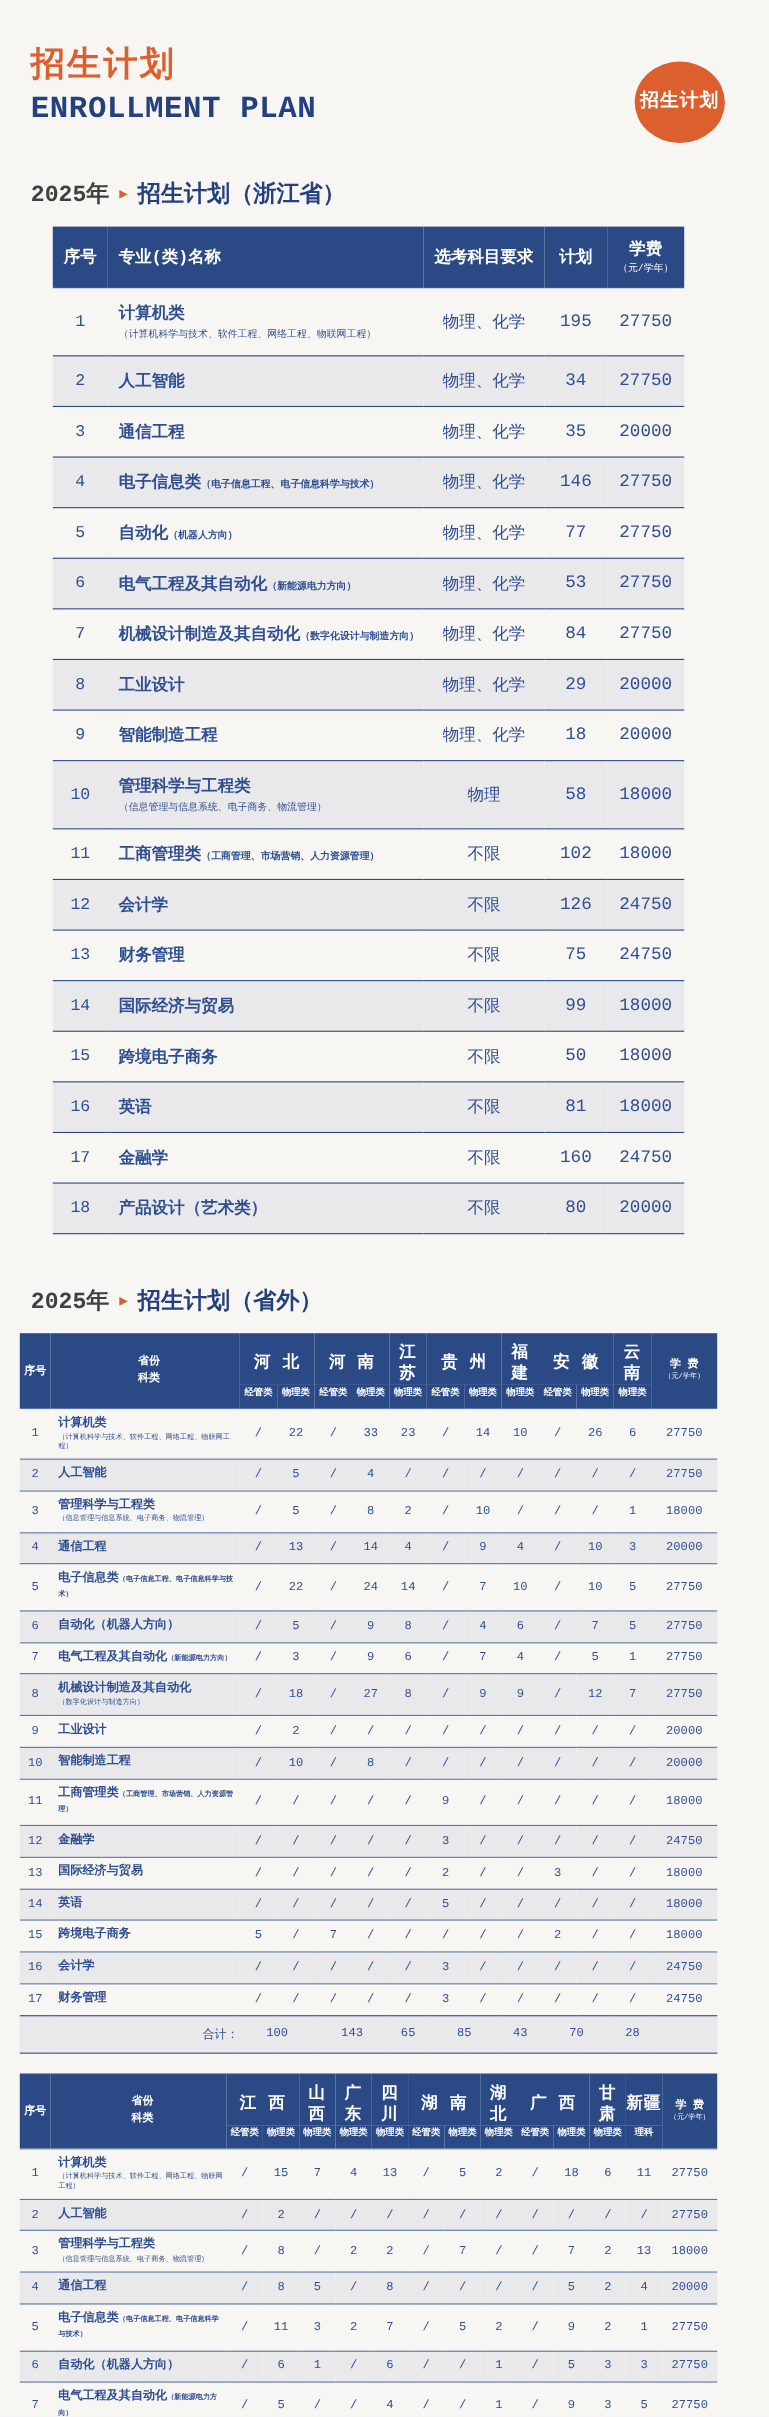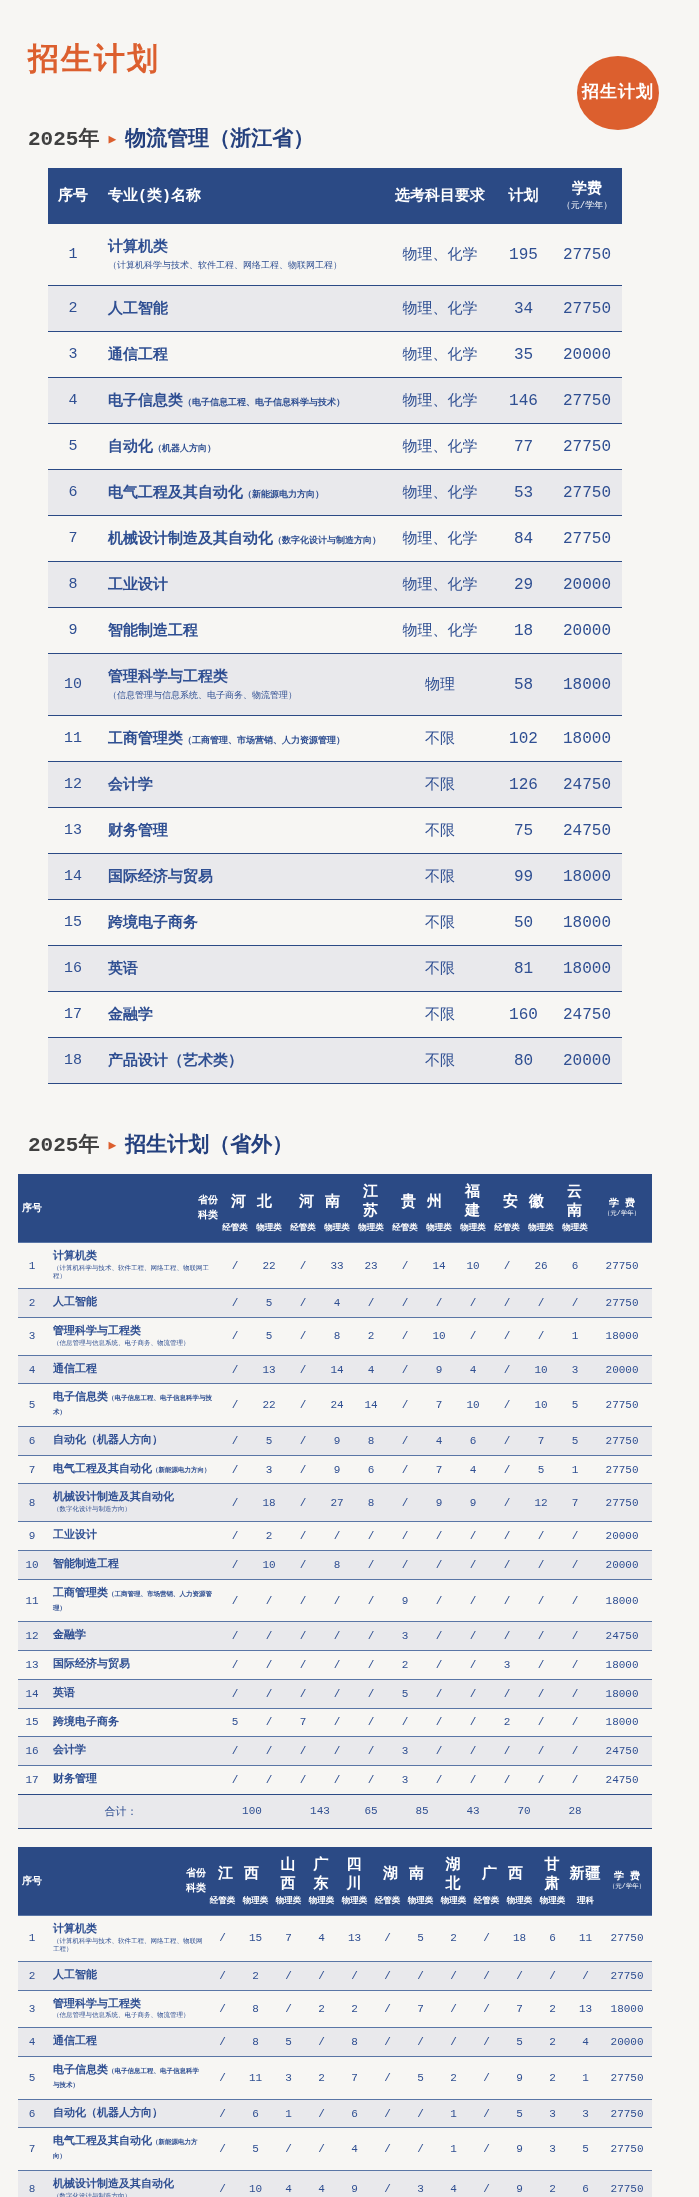--- a/index.html
+++ b/index.html
@@ -41,51 +41,52 @@
   .zj tbody tr:nth-child(even){background:#e9e9ec;}
   .zj td.c-major{text-align:left;padding-left:10px;font-weight:bold;}
   .zj td.c-plan,.zj td.c-fee{font-size:16px;}
   .zj .sub{font-size:9px;font-weight:normal;margin-top:3px;}
   .zj .isub{font-size:9px;font-weight:bold;}
 
   
   .wide{width:634px;}
   .wide thead th{background:#2b4a85;color:#fff;text-align:center;font-weight:bold;}
   .wide .corner-no{font-size:10px;padding:6px 0;}
-  .wide .corner-lab{text-align:right;font-size:10px;padding:7px 0 7px 7px;line-height:1.5;}
+  .wide .corner-lab{text-align:center;font-size:10px;padding:7px 0 7px 7px;line-height:1.5;}
   .wide .prov{font-size:15px;padding:8px 0 1px 0;letter-spacing:1px;}
   .wide .styp{font-size:8.5px;padding:1px 0 8px 0;}
   .wide .fee-h{font-size:10px;line-height:1.3;text-align:center;}
   .wide .fee-h .fee-sub{display:block;font-size:6.5px;font-weight:normal;}
   .wide tbody td{border-top:1px solid #5a76a6;padding:7px 1px;font-size:11px;text-align:center;color:#2f4f92;}
   .wide tbody tr:nth-child(even){background:#e9e9ec;}
   .wide td.c-major{text-align:left;padding-left:7px;font-weight:bold;line-height:1.25;}
   .wide .sub{font-size:6.5px;font-weight:normal;margin-top:1px;}
   .wide .isub{font-size:6.5px;}
   .wide tr.totals td{border-top:1.5px solid #2b4a85;border-bottom:1.5px solid #2b4a85;background:#e9e9ec;padding:9px 1px;font-size:11px;}
-  .wide tr.totals td.t-label{text-align:center;padding-left:7px;}
+  .wide tr.totals td.t-label{text-align:right;padding-left:7px;}
   .gap{height:18px;}
 </style>
 </head>
 <body>
 
 <div class="page">
 
   <div class="hdr">
     <h1>招生计划</h1>
+    <h2>ENROLLMENT PLAN</h2>
     <div class="badge">
       <span>招生</span>
       <span>计划</span>
     </div>
   </div>
 
   <div class="section-title">
     <span class="year">2025年</span>
     <span class="tri">▶</span>
-    <span class="stitle">物流管理（浙江省）</span>
+    <span class="stitle">招生计划（浙江省）</span>
   </div>
 
   <table class="zj">
       <colgroup>
         <col style="width: 50px;">
         <col style="width: 287px;">
         <col style="width: 110px;">
         <col style="width: 57px;">
         <col style="width: 70px;">
       </colgroup>

